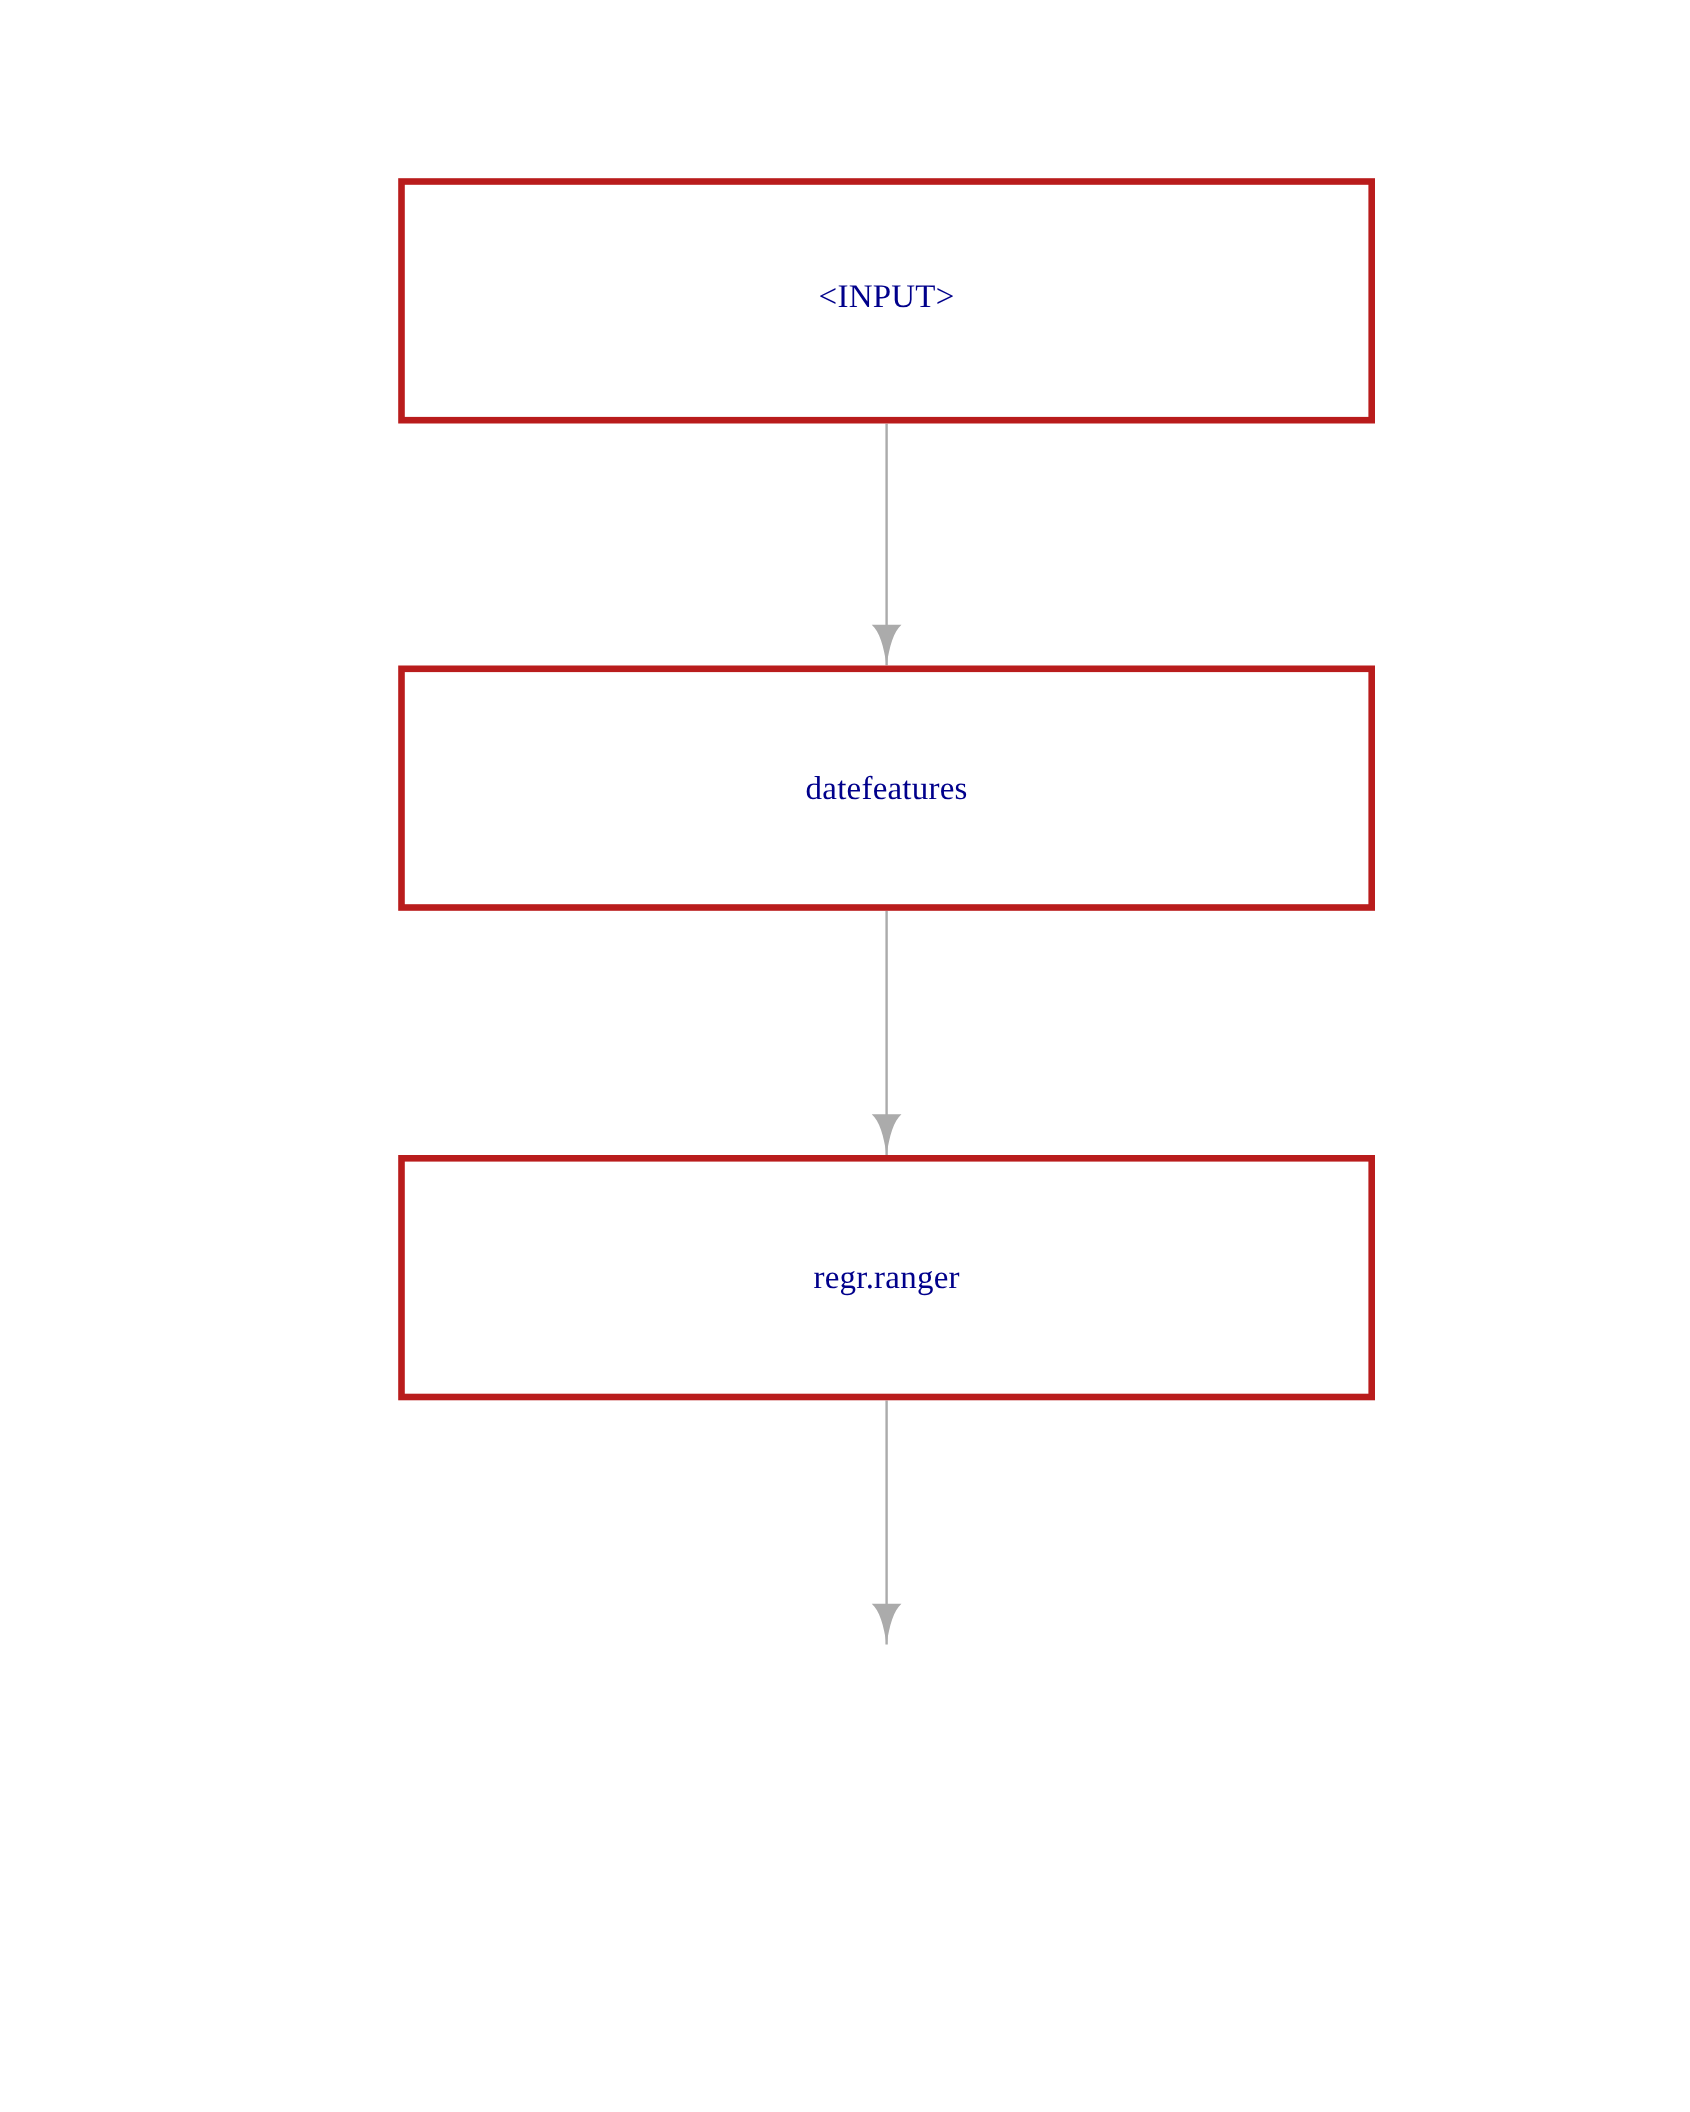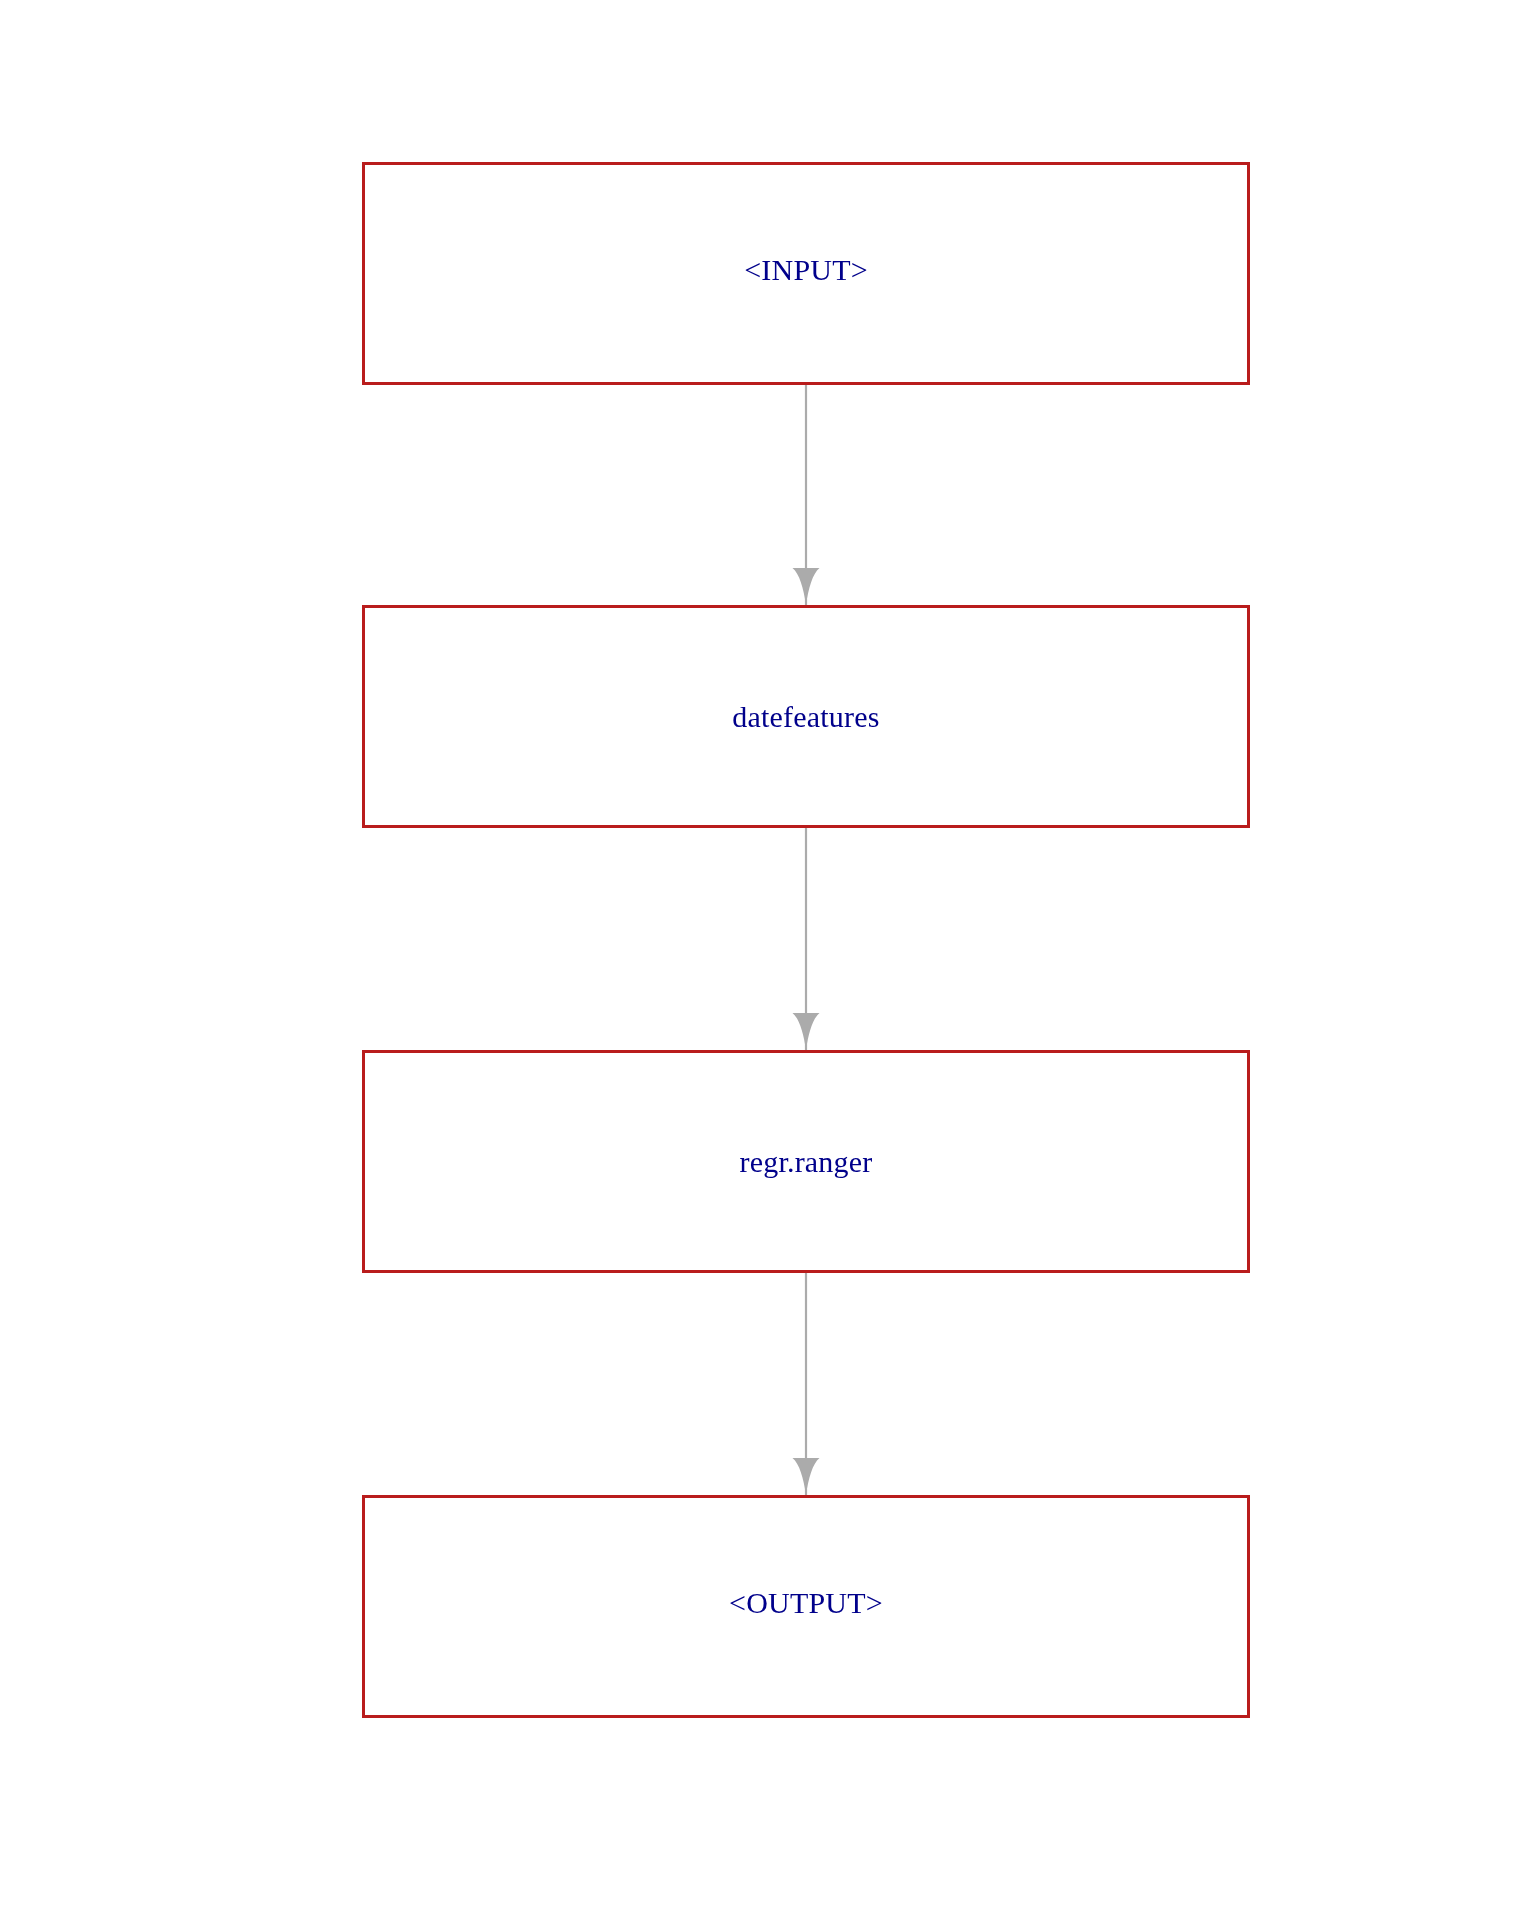--- a/index.html
+++ b/index.html
@@ -23,21 +23,21 @@
     height: 1920px;
   }
 
   
   .node {
     position: absolute;
     left: 362px;
     width: 888px;
     height: 223px;
     box-sizing: border-box;
-    border: 3px solid #b91c1c;
+    border: 6px solid #b91c1c;
     background: #ffffff;
     display: flex;
     align-items: center;
     justify-content: center;
   }
   .node-label {
     color: #00008b;
     font-family: "Liberation Serif", "DejaVu Serif", serif;
     font-size: 30px;
     font-weight: 400;
@@ -106,17 +106,14 @@
   </div>
 
   <div class="node" id="node-regr-ranger">
     <span class="node-label">regr.ranger</span>
   </div>
 
   <div class="node" id="node-datefeatures">
     <span class="node-label">datefeatures</span>
   </div>
 
-  <div class="node" id="node-output">
-    <span class="node-label">&lt;OUTPUT&gt;</span>
-  </div>
 
 </div>
 
 </body></html>

